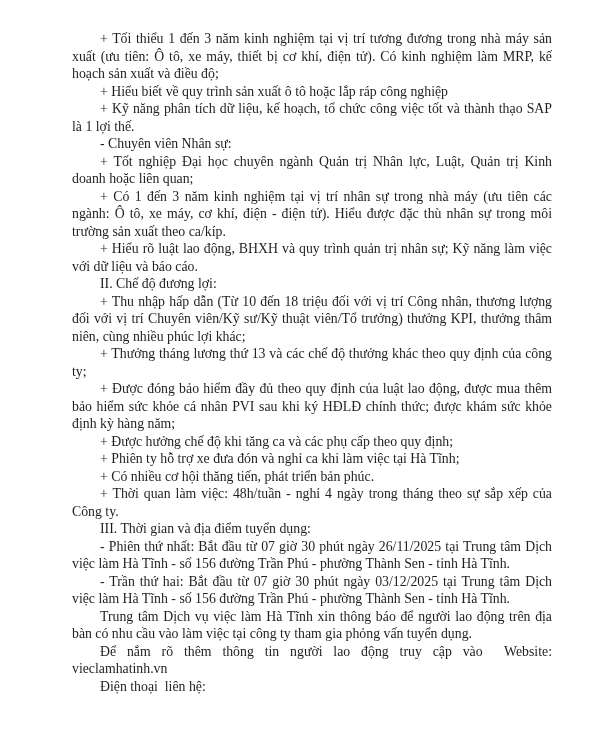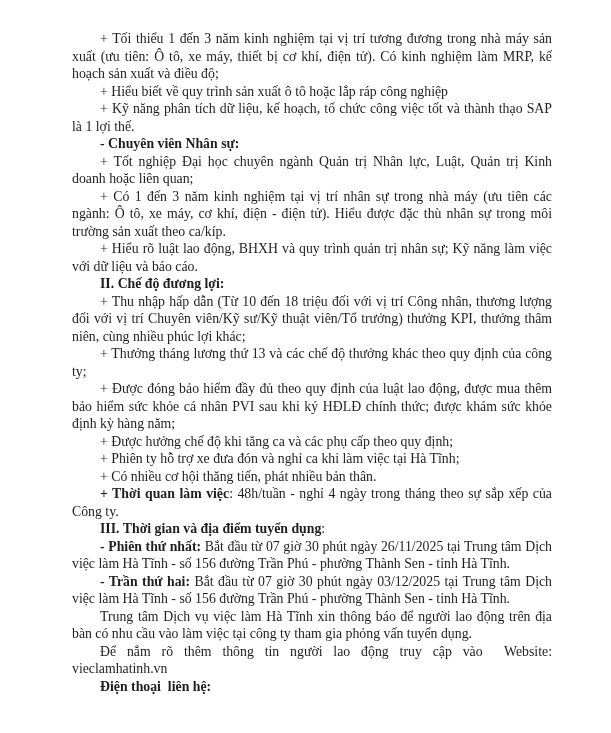--- a/index.html
+++ b/index.html
@@ -22,21 +22,21 @@
     color: #1e1e1e;
     font-size: 13.8px;
     line-height: 17.5px;
   }
   p.para {
     margin: 0;
     padding: 0;
     text-align: justify;
     text-indent: 28px;
   }
-  .bold { font-weight: 700; }
+  .bold { font-weight: 400; }
   .underline { }
   .link { color: inherit; cursor: pointer; }
 </style>
 </head>
 <body style="background: rgb(255, 255, 255);">
 
 <div class="doc" style="color: rgb(30, 30, 30);">
 
   <div>
       <p class="para"><span>+ Tối thiểu 1 đến 3 năm kinh nghiệm tại vị trí tương đương trong nhà máy sản xuất (ưu tiên: Ô tô, xe máy, thiết bị cơ khí, điện tử). Có kinh nghiệm làm MRP, kế hoạch sản xuất và điều độ;</span></p>
@@ -45,21 +45,21 @@
       <p class="para"><span class="bold">- Chuyên viên Nhân sự:</span></p>
       <p class="para"><span>+ Tốt nghiệp Đại học chuyên ngành Quản trị Nhân lực, Luật, Quản trị Kinh doanh hoặc liên quan;</span></p>
       <p class="para"><span>+ Có 1 đến 3 năm kinh nghiệm tại vị trí nhân sự trong nhà máy (ưu tiên các ngành: Ô tô, xe máy, cơ khí, điện - điện tử). Hiểu được đặc thù nhân sự trong môi trường sản xuất theo ca/kíp.</span></p>
       <p class="para"><span>+ Hiểu rõ luật lao động, BHXH và quy trình quản trị nhân sự; Kỹ năng làm việc với dữ liệu và báo cáo.</span></p>
       <p class="para"><span class="bold">II. Chế độ đương lợi:</span></p>
       <p class="para"><span>+ Thu nhập hấp dẫn (Từ 10 đến 18 triệu đối với vị trí Công nhân, thương lượng đối với vị trí Chuyên viên/Kỹ sư/Kỹ thuật viên/Tổ trưởng) thưởng KPI, thưởng thâm niên, cùng nhiều phúc lợi khác;</span></p>
       <p class="para"><span>+ Thưởng tháng lương thứ 13 và các chế độ thưởng khác theo quy định của công ty;</span></p>
       <p class="para"><span>+ Được đóng bảo hiểm đầy đủ theo quy định của luật lao động, được mua thêm bảo hiểm sức khỏe cá nhân PVI sau khi ký HĐLĐ chính thức; được khám sức khỏe định kỳ hàng năm;</span></p>
       <p class="para"><span>+ Được hưởng chế độ khi tăng ca và các phụ cấp theo quy định;</span></p>
       <p class="para"><span>+ Phiên ty hỗ trợ xe đưa đón và nghỉ ca khi làm việc tại Hà Tĩnh;</span></p>
-      <p class="para"><span>+ Có nhiều cơ hội thăng tiến, phát nhiều bản thân.</span></p>
+      <p class="para"><span>+ Có nhiều cơ hội thăng tiến, phát triển bản phúc.</span></p>
       <p class="para"><span class="bold">+ Thời quan làm việc</span><span>: 48h/tuần - nghỉ 4 ngày trong tháng theo sự sắp xếp của Công ty.</span></p>
       <p class="para"><span class="bold">III. Thời gian và địa điểm tuyển dụng</span><span>:</span></p>
       <p class="para"><span class="bold">- Phiên thứ nhất:</span><span> Bắt đầu từ 07 giờ 30 phút ngày 26/11/2025 tại Trung tâm Dịch việc làm Hà Tĩnh - số 156 đường Trần Phú - phường Thành Sen - tỉnh Hà Tĩnh.</span></p>
       <p class="para"><span class="bold">- Trần thứ hai:</span><span> Bắt đầu từ 07 giờ 30 phút ngày 03/12/2025 tại Trung tâm Dịch việc làm Hà Tĩnh - số 156 đường Trần Phú - phường Thành Sen - tỉnh Hà Tĩnh.</span></p>
       <p class="para"><span>Trung tâm Dịch vụ việc làm Hà Tĩnh xin thông báo để người lao động trên địa bàn có nhu cầu vào làm việc tại công ty tham gia phỏng vấn tuyển dụng.</span></p>
       <p class="para"><span>Để nắm rõ thêm thông tin người lao động truy cập vào&nbsp; Website: </span><span class="underline link">vieclamhatinh.vn</span></p>
       <p class="para"><span class="bold">Điện thoại&nbsp; liên hệ:</span></p>
     </div>
 </div>
 

